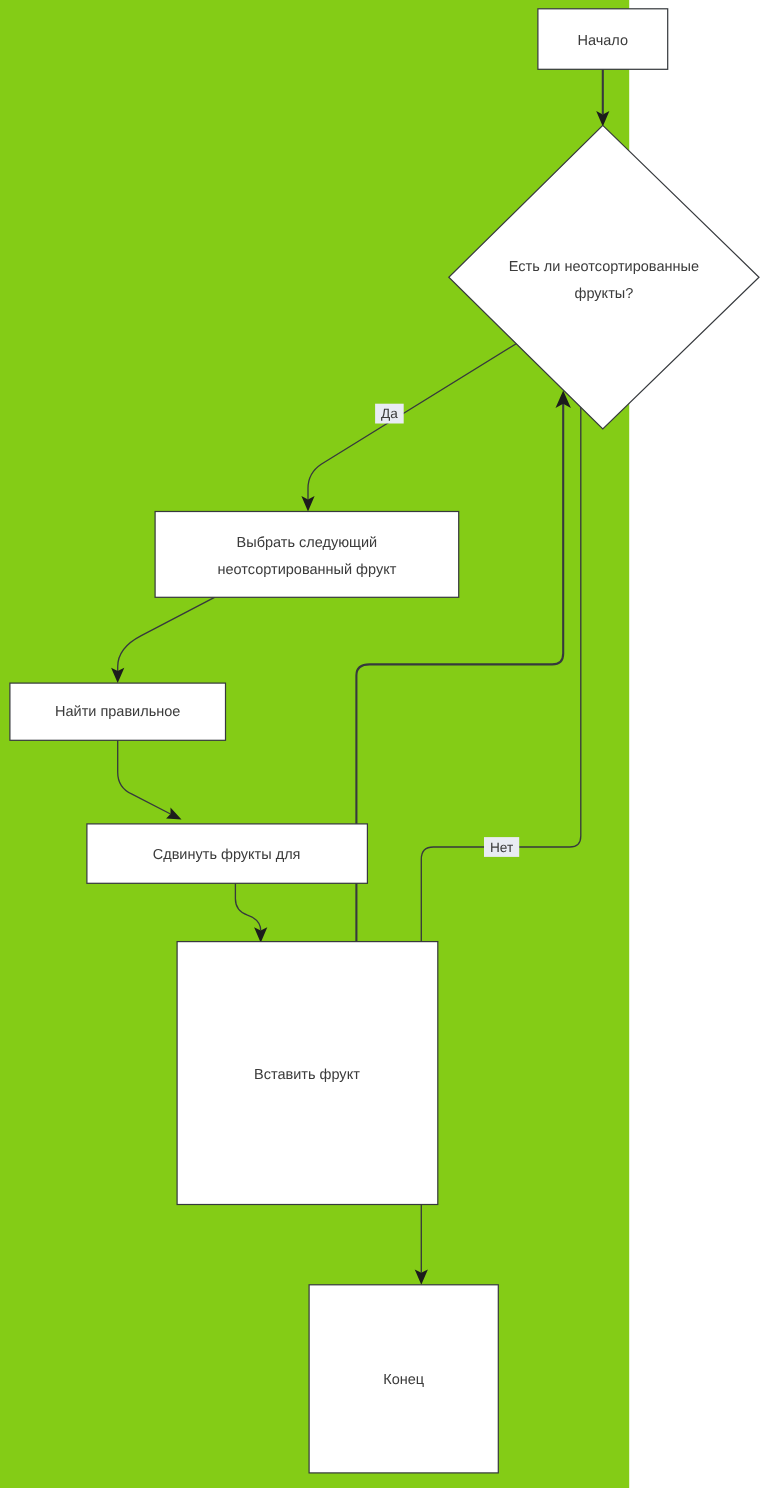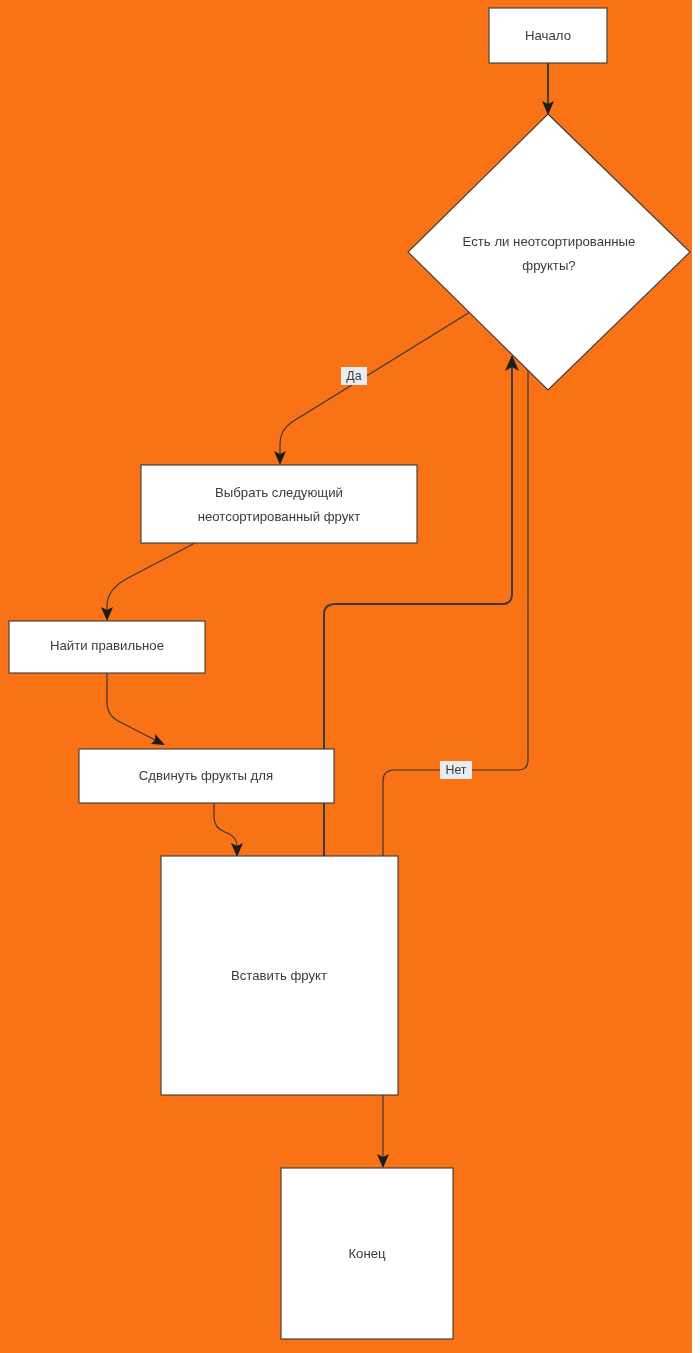--- a/index.html
+++ b/index.html
@@ -8,23 +8,23 @@
     background: #ffffff;
   }
   body {
     width: 700px;
     height: 1353px;
     font-family: "Liberation Sans", sans-serif;
     overflow: hidden;
   }
   #flowchart-root {
     position: relative;
-    width: 692px;
+    width: 572px;
     height: 1353px;
-    background: #f97316;
+    background: #84cc16;
   }
   svg#flow-svg {
     position: absolute;
     top: 0;
     left: 0;
     width: 700px;
     height: 1353px;
     display: block;
   }
   .node-shape {

